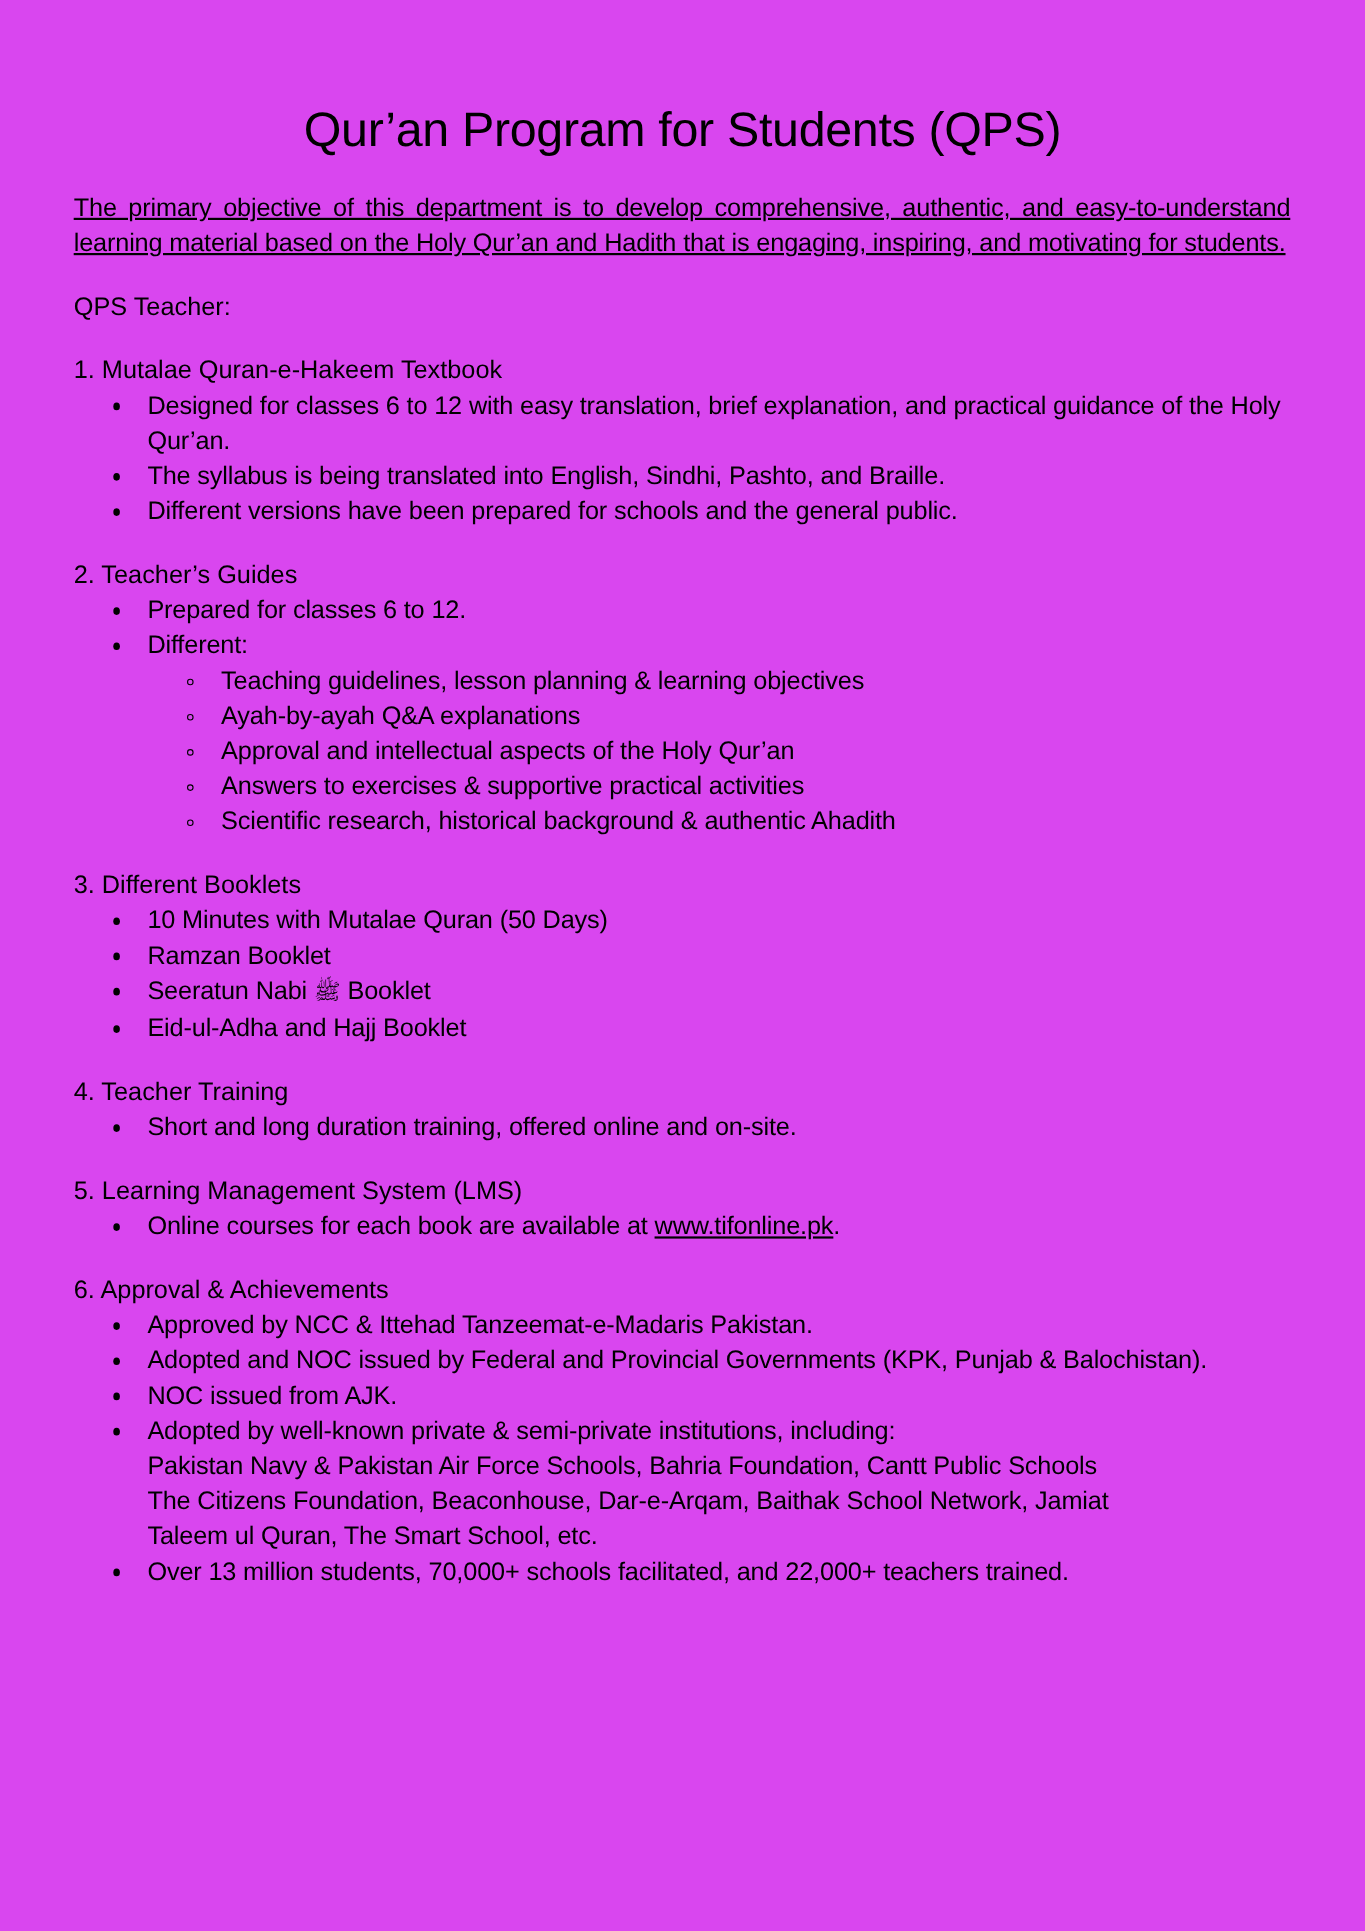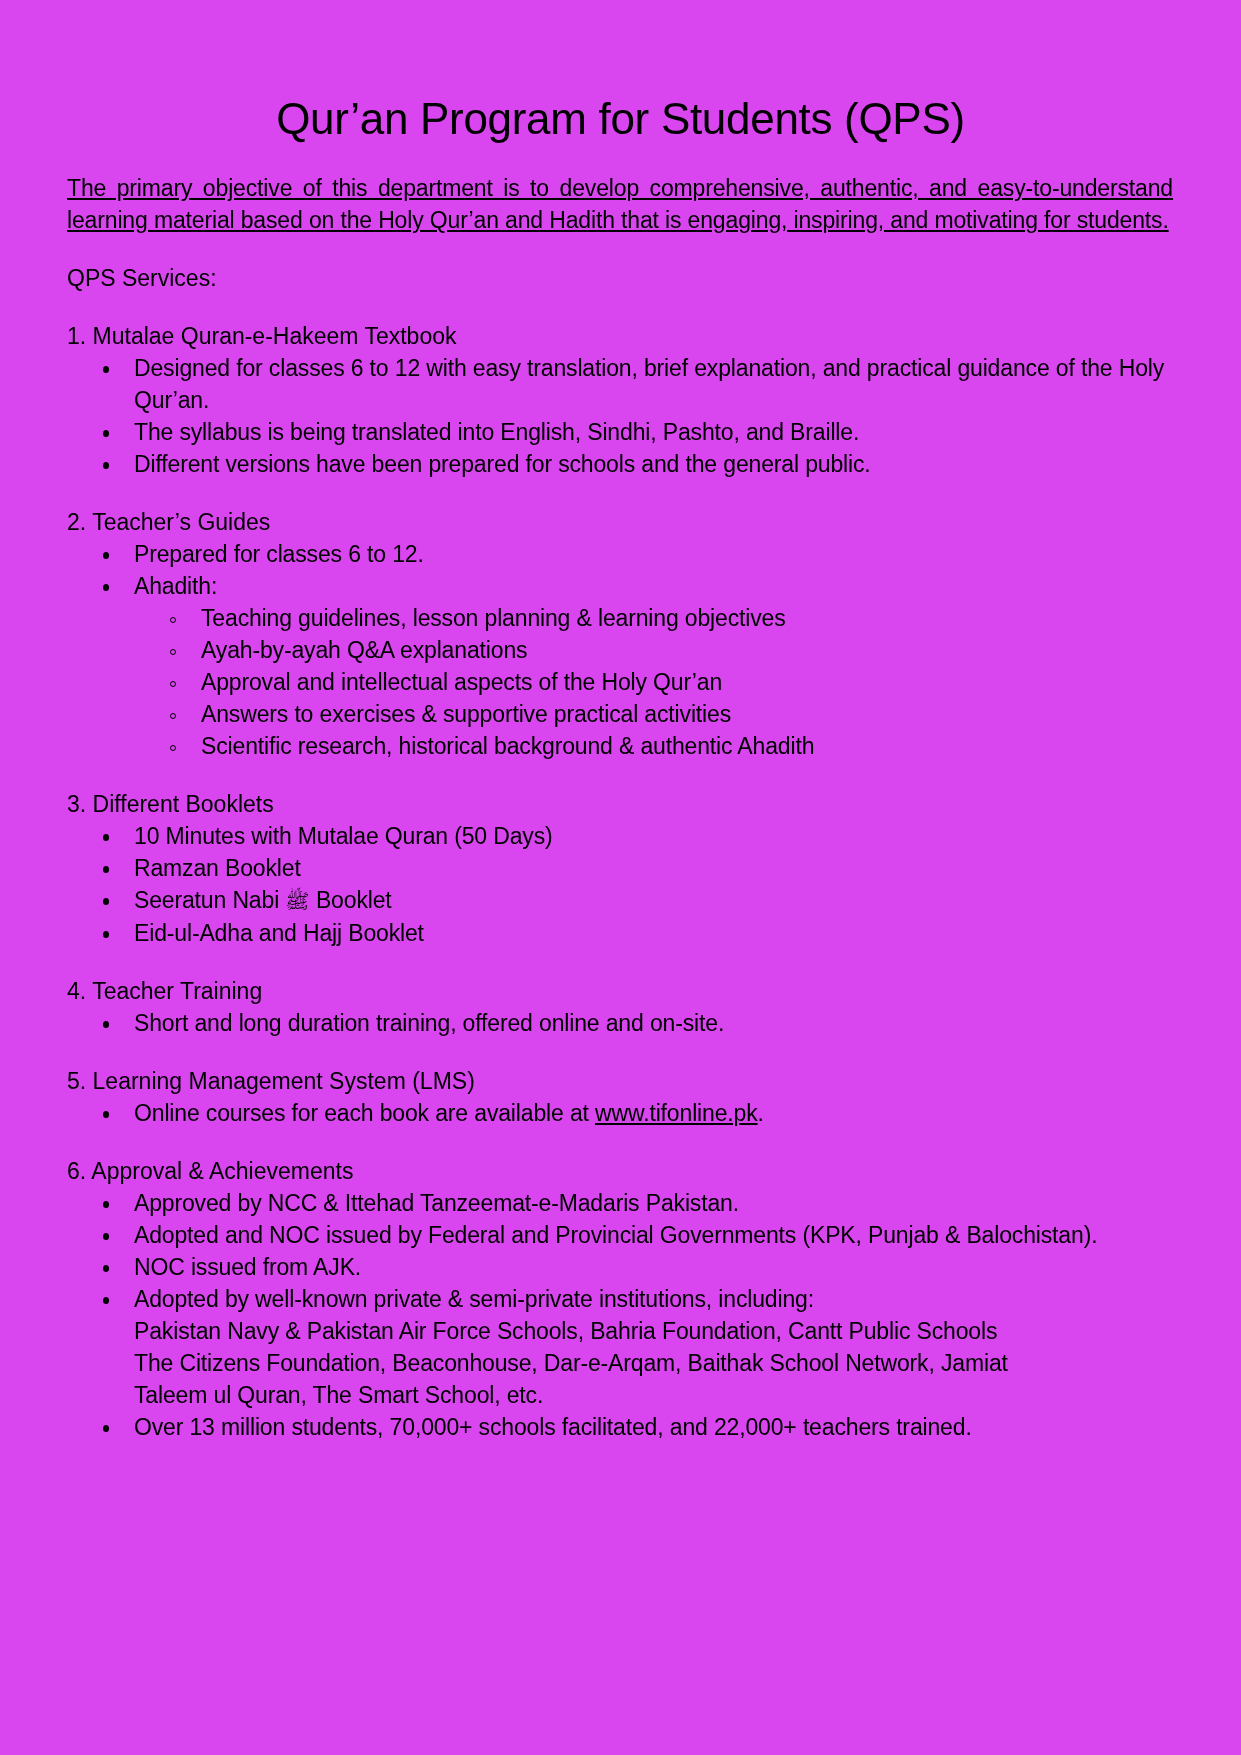--- a/index.html
+++ b/index.html
@@ -107,36 +107,36 @@
 <body>
 
 <div class="page">
 
   <h1 class="title">Qur’an Program for Students (QPS)</h1>
 
   <div class="content">
 
     <p class="intro">The primary objective of this department is to develop comprehensive, authentic, and easy-to-understand learning material based on the Holy Qur’an and Hadith that is engaging, inspiring, and motivating for students.</p>
 
-    <p class="services-label">QPS Services:</p>
+    <p class="services-label">QPS Teacher:</p>
 
     <div class="section">
       <p class="section-heading">1. Mutalae Quran-e-Hakeem Textbook</p>
       <ul class="bullets">
         <li><span class="bullet-dot"></span><span>Designed for classes 6 to 12 with easy translation, brief explanation, and practical guidance of the Holy Qur’an.</span></li>
         <li><span class="bullet-dot"></span><span>The syllabus is being translated into English, Sindhi, Pashto, and Braille.</span></li>
         <li><span class="bullet-dot"></span><span>Different versions have been prepared for schools and the general public.</span></li>
       </ul>
     </div>
 
     <div class="section">
       <p class="section-heading">2. Teacher’s Guides</p>
       <ul class="bullets">
         <li><span class="bullet-dot"></span><span>Prepared for classes 6 to 12.</span></li>
-        <li><span class="bullet-dot"></span><span>Ahadith:</span>
+        <li><span class="bullet-dot"></span><span>Different:</span>
           <ul class="sub-bullets">
             <li><span class="sub-dot"></span><span>Teaching guidelines, lesson planning &amp; learning objectives</span></li>
             <li><span class="sub-dot"></span><span>Ayah-by-ayah Q&amp;A explanations</span></li>
             <li><span class="sub-dot"></span><span>Approval and intellectual aspects of the Holy Qur’an</span></li>
             <li><span class="sub-dot"></span><span>Answers to exercises &amp; supportive practical activities</span></li>
             <li><span class="sub-dot"></span><span>Scientific research, historical background &amp; authentic Ahadith</span></li>
           </ul>
         </li>
       </ul>
     </div>

